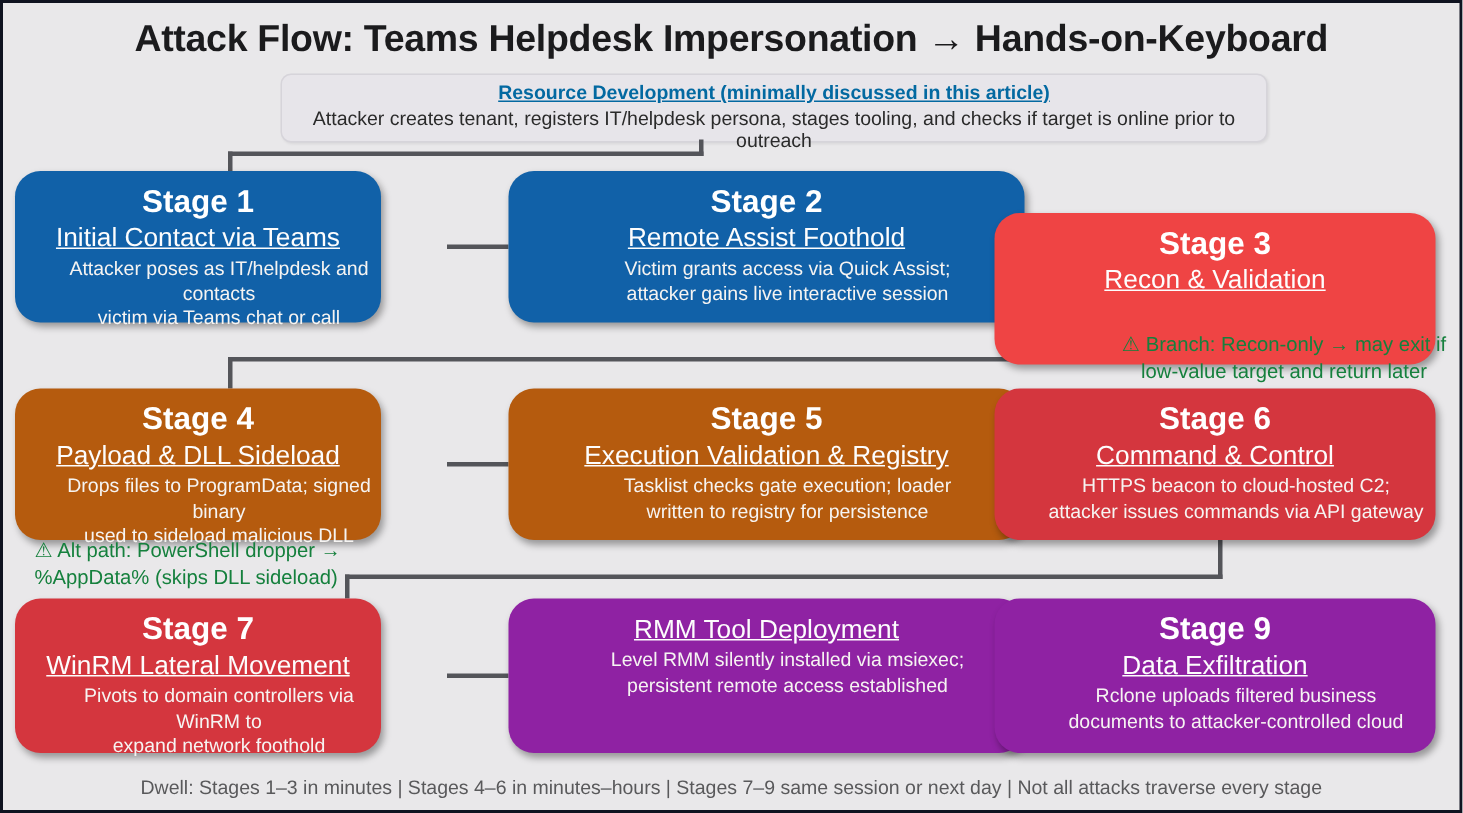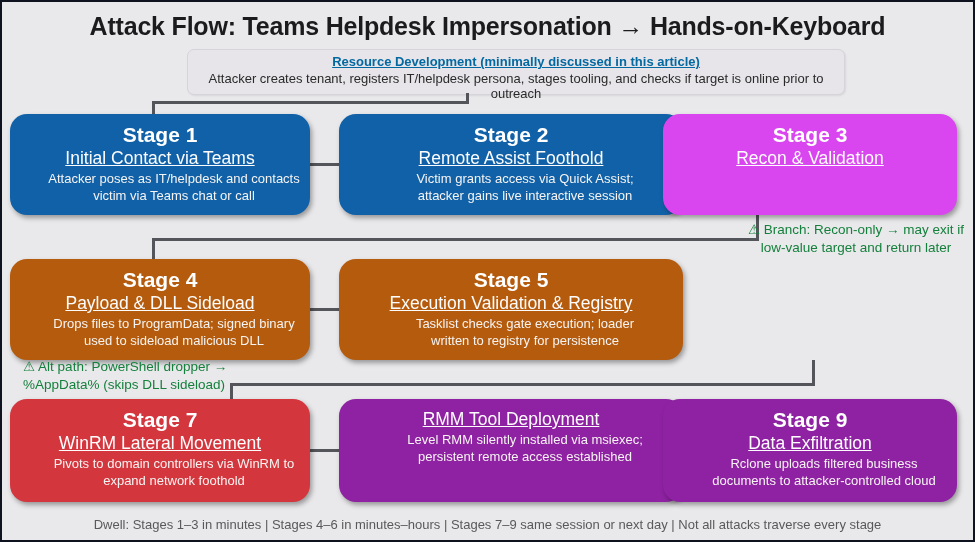--- a/index.html
+++ b/index.html
@@ -30,28 +30,28 @@
   }
   .resource-desc { font-size: 13px; color: #2a2a2a; margin-top: 2px; }
   .stage {
     position: absolute;
     border-radius: 17px;
     color: #ffffff;
     text-align: center;
     padding-top: 9px;
     box-shadow: 2px 3px 5px rgba(0,0,0,0.35);
   }
-  .col1 { left: 8px;   width: 300px; }
+  .col1 { left: 8px;   width: 244px; }
   .col2 { left: 337px; width: 344px; }
   .col3 { left: 661px; width: 294px; }
   .row1 { top: 112px; height: 101px; }
   .row2 { top: 257px; height: 101px; }
   .row3 { top: 397px; height: 103px; }
   .stage-blue   { background: #1161a8; }
-  .stage-teal   { background: #d946ef; }
+  .stage-teal   { background: #ef4444; margin-top: 28px; }
   .stage-orange { background: #b55b0e; }
   .stage-red    { background: #d4363e; }
   .stage-purple { background: #8f22a3; }
   .stage-id { font-size: 21px; font-weight: bold; }
   .stage-name {
     font-size: 17.5px; text-decoration: underline;
     margin-top: 1px; color: #fdfdfd;
   }
   .stage-desc {
     font-size: 13px; line-height: 1.28; margin-top: 2px;
@@ -124,20 +124,26 @@
     <div class="stage-name">Payload &amp; DLL Sideload</div>
     <div class="stage-desc">Drops files to ProgramData; signed binary
 used to sideload malicious DLL</div>
   </div>
   <div class="stage stage-orange col2 row2">
     <div class="stage-id">Stage 5</div>
     <div class="stage-name">Execution Validation &amp; Registry</div>
     <div class="stage-desc">Tasklist checks gate execution; loader
 written to registry for persistence</div>
   </div>
+  <div class="stage stage-red col3 row2">
+    <div class="stage-id">Stage 6</div>
+    <div class="stage-name">Command &amp; Control</div>
+    <div class="stage-desc">HTTPS beacon to cloud-hosted C2;
+attacker issues commands via API gateway</div>
+  </div>
 
   <div class="stage stage-red col1 row3">
     <div class="stage-id">Stage 7</div>
     <div class="stage-name">WinRM Lateral Movement</div>
     <div class="stage-desc">Pivots to domain controllers via WinRM to
 expand network foothold</div>
   </div>
   <div class="stage stage-purple col2 row3">
     <div class="stage-name">RMM Tool Deployment</div>
     <div class="stage-desc">Level RMM silently installed via msiexec;

